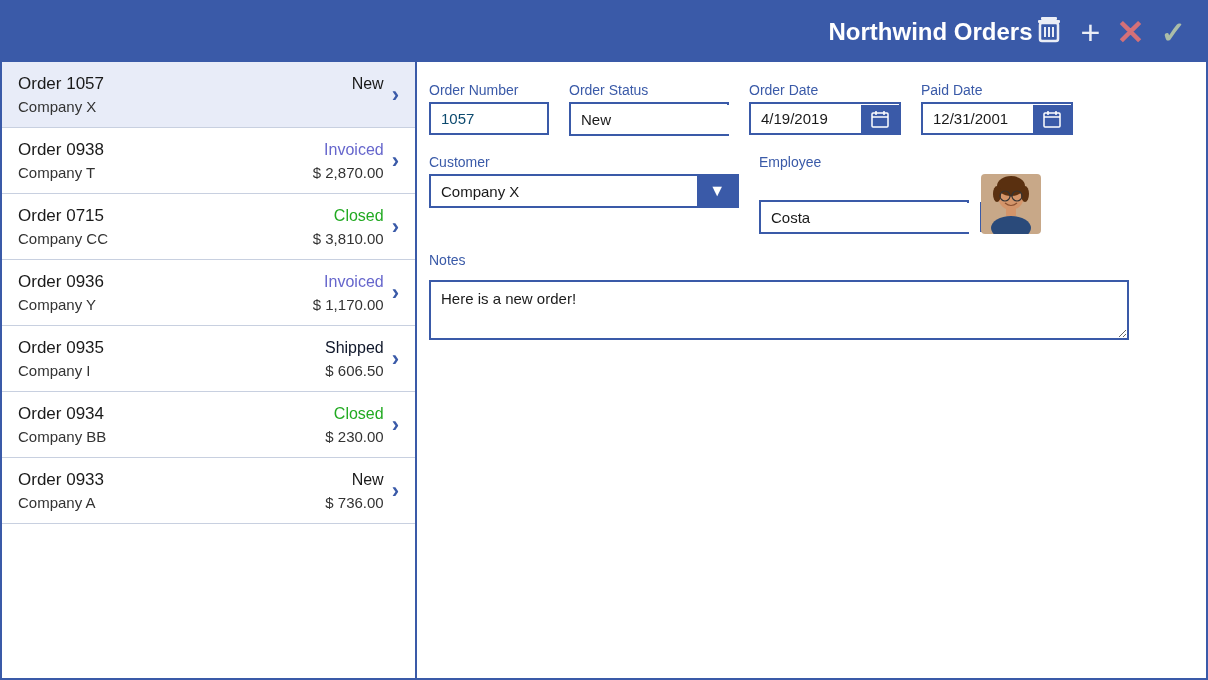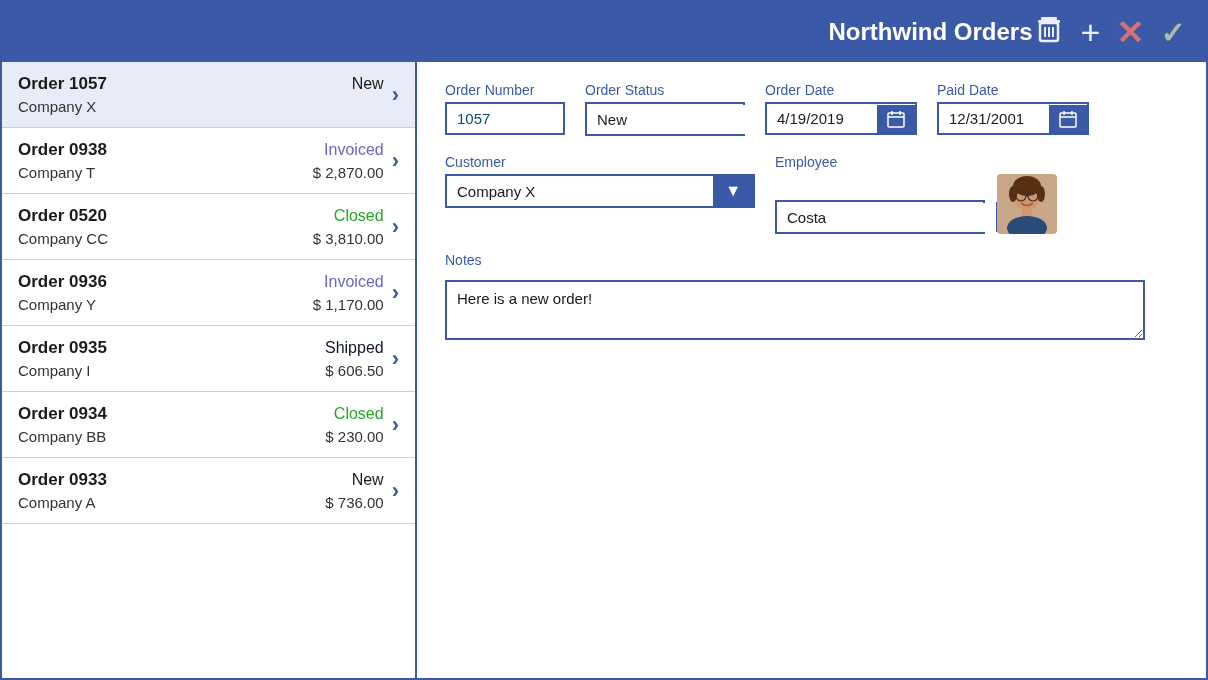--- a/index.html
+++ b/index.html
@@ -77,21 +77,21 @@
       flex: 1;
     }
     .order-item-top {
       display: flex;
       justify-content: space-between;
       align-items: center;
       margin-bottom: 4px;
     }
     .order-number {
       font-size: 17px;
-      font-weight: bold;
+      font-weight: normal;
       color: #1a1a1a;
     }
     .order-status {
       font-size: 16px;
       font-weight: 500;
     }
     .order-status.new { color: #1a1a1a; }
     .order-status.invoiced { color: #6666cc; }
     .order-status.closed { color: #22aa22; }
     .order-status.shipped { color: #0f172a; }
@@ -112,21 +112,21 @@
     .order-chevron {
       color: #3a5aa8;
       font-size: 22px;
       margin-left: 8px;
       font-weight: bold;
     }
 
     
     .order-detail {
       flex: 1;
-      padding: 20px 28px;
+      padding: 20px 12px;
       overflow-y: auto;
     }
 
     .form-row {
       display: flex;
       gap: 20px;
       margin-bottom: 18px;
       align-items: flex-start;
     }
 
@@ -299,21 +299,21 @@
             <span class="order-company">Company T</span>
             <span class="order-amount">$ 2,870.00</span>
           </div>
         </div>
         <span class="order-chevron">›</span>
       </div>
 
       <div class="order-item">
         <div class="order-item-info">
           <div class="order-item-top">
-            <span class="order-number">Order 0520</span>
+            <span class="order-number">Order 0715</span>
             <span class="order-status closed">Closed</span>
           </div>
           <div class="order-item-bottom">
             <span class="order-company">Company CC</span>
             <span class="order-amount">$ 3,810.00</span>
           </div>
         </div>
         <span class="order-chevron">›</span>
       </div>
 

